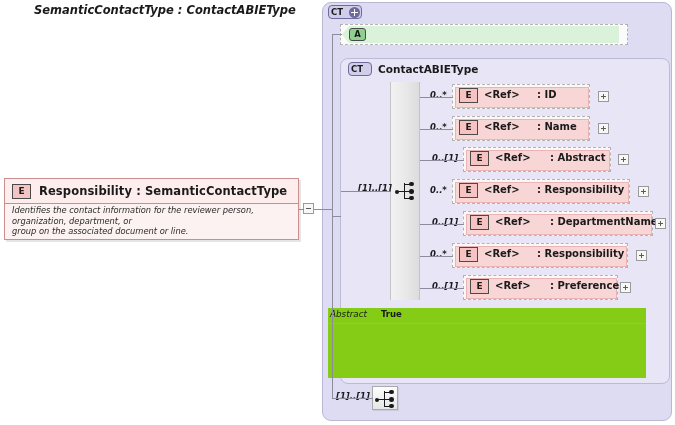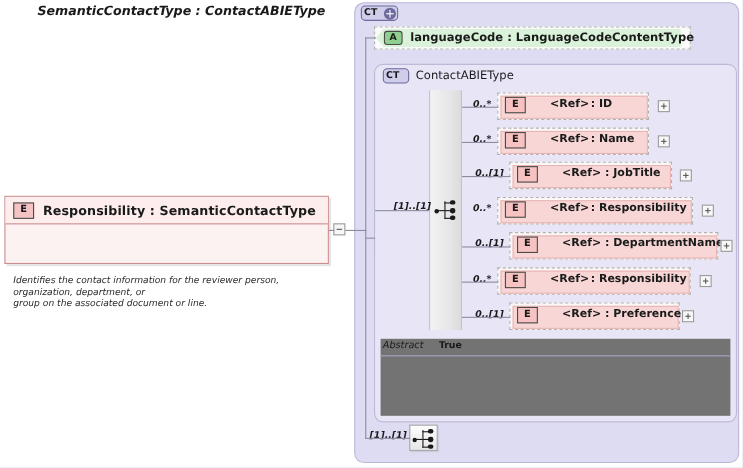--- a/index.html
+++ b/index.html
@@ -40,21 +40,21 @@
     color:#1a1a1a;font-weight:600;
     box-sizing:border-box;
   }
   #reviewer-title{
     margin-left:8px;font-size:11.5px;color:#1a1a1a;font-weight:600;
     letter-spacing:.1px;white-space:nowrap;
   }
   #reviewer-doc{
     position:absolute;left:7px;top:26px;right:5px;
     font-size:8.3px;font-style:italic;color:#2a2a2a;
-    line-height:10.6px;white-space:pre-line;margin-top:44px;
+    line-height:10.6px;white-space:pre-line;
   }
 
   
   .toggle{
     position:absolute;width:11px;height:11px;
     border:1px solid #9a9a9a;background:#f7f7f7;
     box-sizing:border-box;
   }
   .toggle:before{
     content:"";position:absolute;left:2px;top:4px;width:5px;height:1px;background:#5a5a5a;
@@ -125,21 +125,21 @@
 
   
   #inner-ct{
     left:340px;top:58px;width:330px;height:326px;
     background:#e7e5f6;
     border:1px solid #bdbad8;
     border-radius:8px;
   }
   #inner-title{
     position:absolute;left:38px;top:5px;
-    font-size:10.5px;color:#1a1a1a;font-weight:400;white-space:nowrap;
+    font-size:10.5px;color:#1a1a1a;font-weight:700;white-space:nowrap;
   }
 
   
   #seq-bar{
     left:390px;top:82px;width:30px;height:218px;
     background:linear-gradient(90deg,#f2f2f2,#e8e8e8 55%,#dcdcdc);
     border-left:1px solid #c4c4c4;border-right:1px solid #c4c4c4;
   }
   .seq-icon{position:absolute;width:22px;height:18px;}
   .seq-icon .dotL{position:absolute;left:0;top:7.5px;width:4px;height:4px;border-radius:50%;background:#1a1a1a;}
@@ -170,35 +170,35 @@
     box-sizing:border-box;
   }
   .row-e{
     position:absolute;left:6px;top:3px;width:19px;height:15px;
     background:#f6c2c2;border:1px solid #4a4a4a;
     font-size:9px;line-height:13px;text-align:center;color:#1a1a1a;font-weight:600;
     box-sizing:border-box;
   }
   .row-ref{
     position:absolute;left:31px;top:4px;
-    font-size:10px;color:#1a1a1a;font-weight:600;white-space:nowrap;margin-left:16px;
+    font-size:10px;color:#1a1a1a;font-weight:600;white-space:nowrap;
   }
   .row-name{
     position:absolute;top:4px;
     font-size:10px;color:#1a1a1a;font-weight:600;white-space:nowrap;
   }
   .card{
     position:absolute;font-size:8.5px;font-style:italic;color:#1a1a1a;
     white-space:nowrap;font-weight:600;
   }
 
   
   #doc-panel{
-    left:346px;top:308px;width:318px;height:70px;
-    background:#737373;
+    left:328px;top:308px;width:318px;height:70px;
+    background:#84cc16;
   }
   #abstract-line{
     position:absolute;left:0;top:0;width:100%;height:15px;
     border-bottom:1px solid #a9a6c4;
   }
   #abstract-k{position:absolute;left:2px;top:1px;font-size:8.8px;font-style:italic;color:#1a1a1a;}
   #abstract-v{position:absolute;left:53px;top:1px;font-size:8.5px;color:#1a1a1a;font-weight:700;}
   #doc-text{
     position:absolute;left:2px;top:18px;right:4px;
     font-size:8.3px;font-style:italic;color:#1a1a1a;line-height:10.8px;
@@ -216,21 +216,20 @@
     <span>CT</span>
     <span class="ct-plus"></span>
   </div>
   <div id="outer-title" class="abs">SemanticContactType : ContactABIEType</div>
 
   <div class="abs" id="attr-wrap">
     <div id="attr-outer"></div>
     <div id="attr-inner"></div>
     <div id="attr-inner-b"></div>
     <div class="a-badge">A</div>
-    <div id="attr-label">languageCode : LanguageCodeContentType</div>
   </div>
 
   <div class="vline" style="left:332px;top:34px;height:182px;"></div>
   <div class="hline" style="left:332px;top:34px;width:10px;"></div>
 
   <div class="abs" id="inner-ct"></div>
   <div class="ct-badge abs" style="left:348px;top:62px;">
     <span>CT</span>
   </div>
   <div id="inner-title" class="abs" style="left:378px;top:63px;">ContactABIEType</div>
@@ -271,21 +270,21 @@
     <div class="row-name" style="left:84px;">: Name</div>
   </div>
   <div class="card" style="left:430px;top:122px;">0..*</div>
   <div class="toggle plus" style="left:598px;top:123px;"></div>
   <div class="hline" style="left:420px;top:128.5px;width:33px;"></div>
 
   <div class="row-outer" style="left:463px;top:147px;width:148px;">
     <div class="row-inner" style="width:144px;"></div>
     <div class="row-e">E</div>
     <div class="row-ref">&lt;Ref&gt;</div>
-    <div class="row-name" style="left:86px;">: JobTitle</div>
+    <div class="row-name" style="left:86px;">: Abstract</div>
   </div>
   <div class="card" style="left:432px;top:153px;">0..[1]</div>
   <div class="toggle plus" style="left:618px;top:154px;"></div>
   <div class="hline" style="left:420px;top:159.5px;width:44px;"></div>
 
   <div class="row-outer" style="left:452px;top:179px;width:178px;">
     <div class="row-inner" style="width:174px;"></div>
     <div class="row-e">E</div>
     <div class="row-ref">&lt;Ref&gt;</div>
     <div class="row-name" style="left:84px;">: Responsibility</div>

